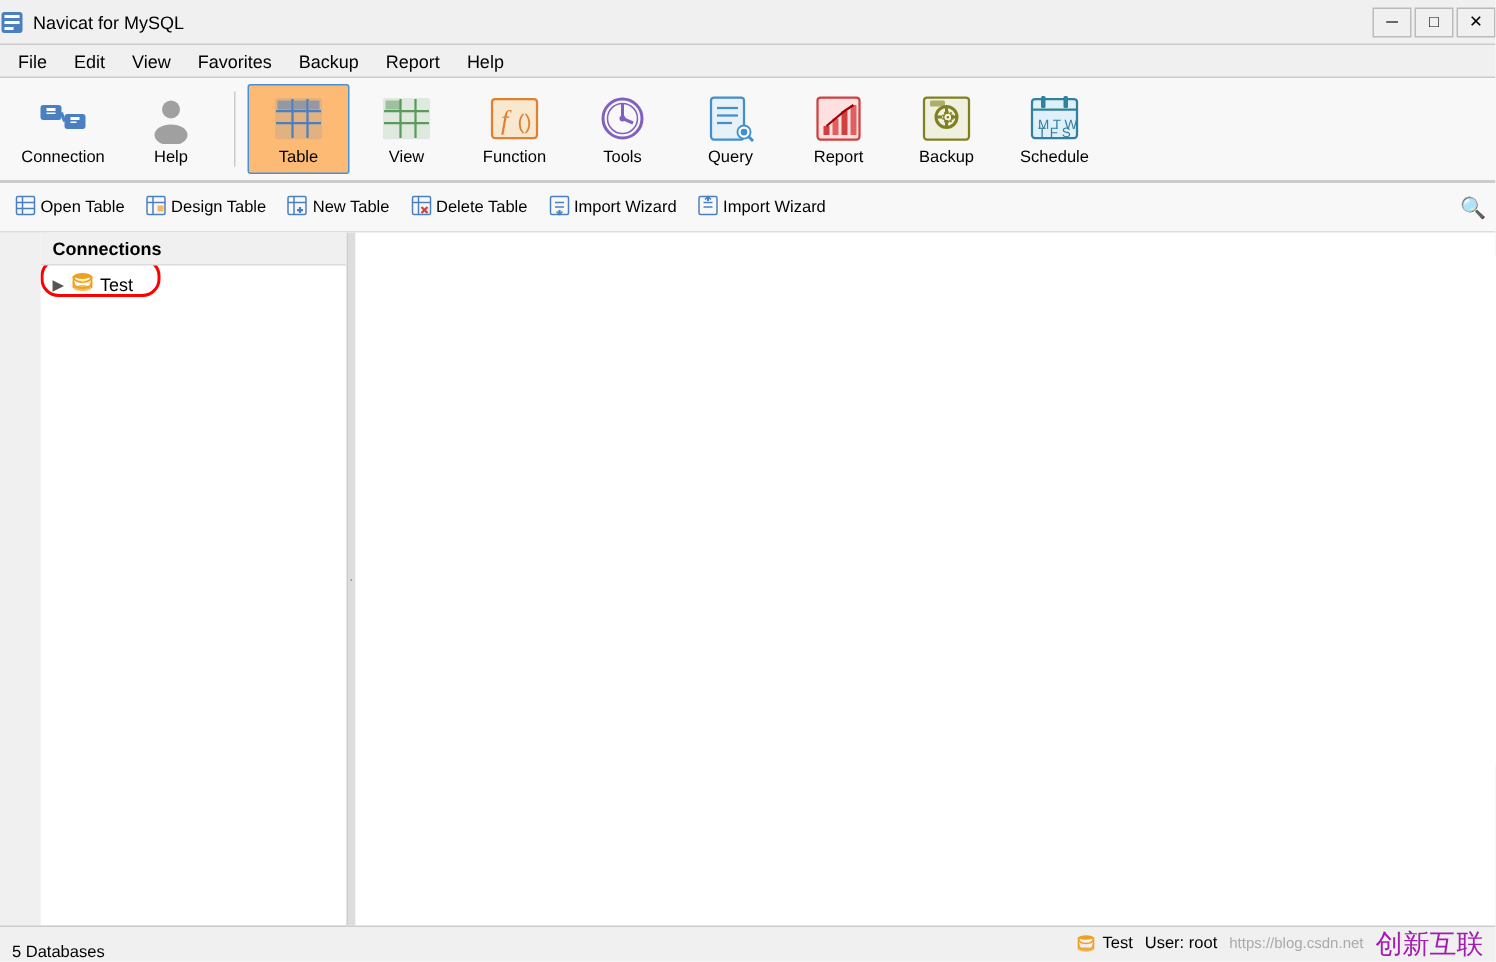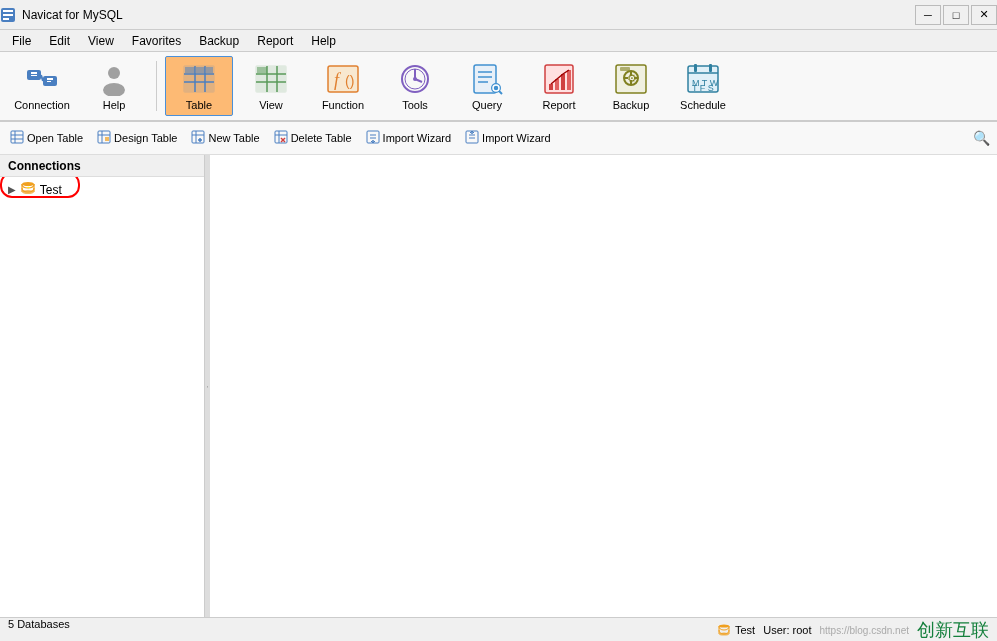--- a/index.html
+++ b/index.html
@@ -73,21 +73,21 @@
     }
     .sec-btn-icon { font-size: 13px; color: #555; }
     .sec-toolbar-search {
       margin-left: auto; width: 22px; height: 22px;
       border: none; background: transparent; cursor: pointer;
       display: flex; align-items: center; justify-content: center; font-size: 14px;
     }
 
     
     .main-content {
-      display: flex; flex: 1; overflow: hidden;
+      display: flex; flex: 1; overflow: hidden; margin-left: 27px;
     }
 
     
     .sidebar {
       width: 205px; min-width: 205px;
       background: white;
       border-right: 1px solid #ccc;
       display: flex; flex-direction: column;
       overflow: hidden;
     }
@@ -123,21 +123,21 @@
       width: 5px; background: #ddd; cursor: col-resize;
       display: flex; align-items: center; justify-content: center;
     }
     .resize-dots { color: #999; font-size: 8px; writing-mode: vertical-lr; letter-spacing: -2px; }
 
     
     .status-bar {
       background: #f0f0f0;
       height: 24px;
       display: flex;
-      align-items: flex-start;
+      align-items: flex-end;
       padding: 0 8px;
       border-top: 1px solid #ccc;
       font-size: 11px;
       gap: 16px;
     }
     .status-right { margin-left: auto; display: flex; align-items: center; gap: 8px; }
     .watermark { font-size: 10px; color: #aaa; }
 
     
     .icon-connection { color: #4a7fc1; }
@@ -453,15 +453,15 @@
         <path d="M2 3 Q2 7 7 7 Q12 7 12 3" fill="none" stroke="#f0a020" stroke-width="1"></path>
         <path d="M2 7 Q2 11 7 11 Q12 11 12 7" fill="none" stroke="#f0a020" stroke-width="1"></path>
         <line x1="2" y1="3" x2="2" y2="11" stroke="#f0a020" stroke-width="1"></line>
         <line x1="12" y1="3" x2="12" y2="11" stroke="#f0a020" stroke-width="1"></line>
         <ellipse cx="7" cy="11" rx="5" ry="1.5" fill="#f0a020" opacity="0.7"></ellipse>
       </svg>
       <span>Test</span>
     </span>
     <span>User: root</span>
     <span class="watermark">https://blog.csdn.net</span>
-    <span style="font-size:18px; color:#15803d;">创新互联</span>
+    <span style="font-size:18px; color:#a21caf;">创新互联</span>
   </div>
 </div>
 
 </body></html>

